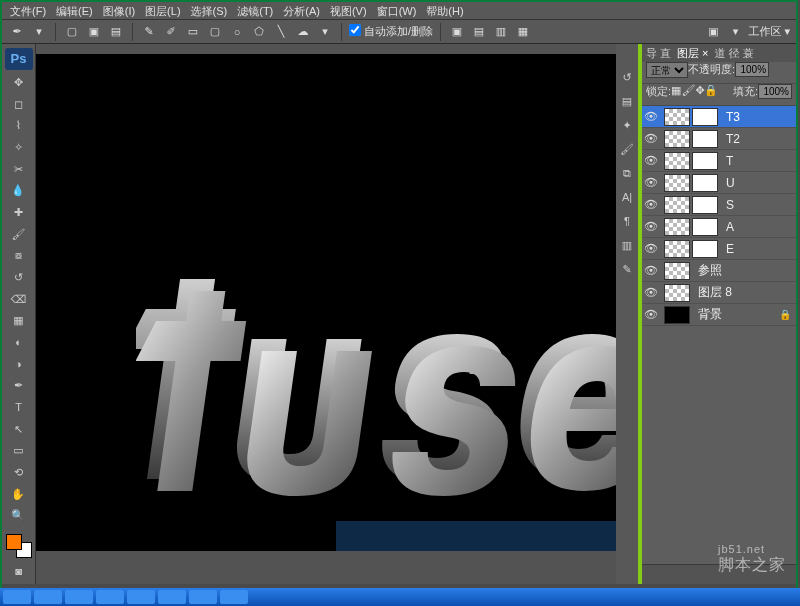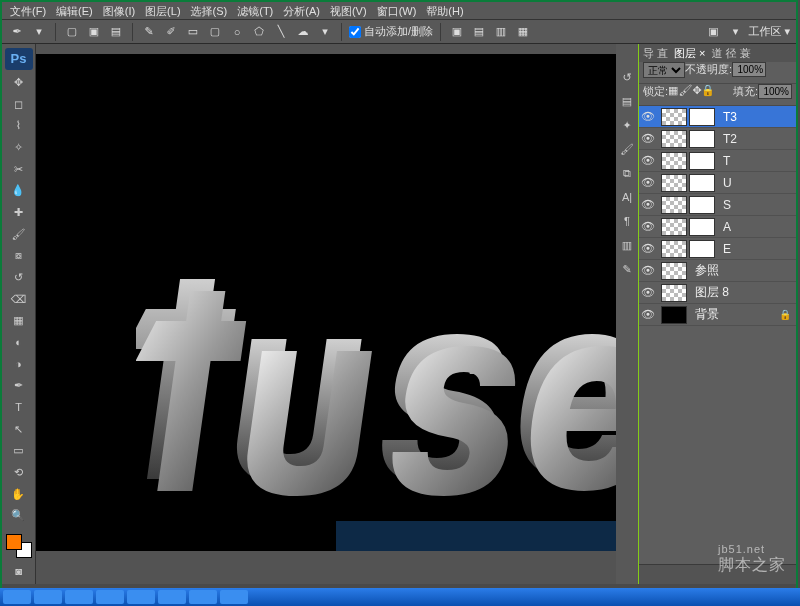--- a/index.html
+++ b/index.html
@@ -3,39 +3,39 @@
 <meta charset="utf-8">
 <style>
 *{margin:0;padding:0;box-sizing:border-box;font-family:"Microsoft YaHei",sans-serif;font-size:11px}
 body{width:800px;height:606px;background:#4a4a4a;position:relative;overflow:hidden}
 .frame{position:absolute;top:0;left:0;width:798px;height:604px;border:2px solid #0a7c3a;background:#4a4a4a}
 .menubar{height:18px;background:#585858;display:flex;align-items:flex-end;padding:0 4px;border-bottom:1px solid #333}
 .menubar span{color:#e0e0e0;margin-right:2px;padding:0 4px;cursor:pointer}
 .optbar{height:24px;background:#585858;display:flex;align-items:center;padding:0 6px;border-bottom:1px solid #2a2a2a;gap:4px}
 .optbar .ico{width:18px;height:18px;display:flex;align-items:center;justify-content:center;color:#ddd}
 .sep{width:1px;height:18px;background:#3a3a3a;margin:0 3px}
-.chk{display:flex;align-items:center;color:#e0e0e0;gap:3px}
+.chk{display:flex;align-items:flex-start;color:#e0e0e0;gap:3px}
 .chk input{width:12px;height:12px}
 .spacer{flex:1}
 .wk{color:#e0e0e0;display:flex;align-items:center;gap:4px}
 .body{display:flex;height:calc(100% - 42px - 18px)}
 .toolbox{width:34px;background:#585858;padding:4px 0;display:flex;flex-direction:column;align-items:center;gap:3px;border-right:1px solid #333}
 .toolbox .ps{width:28px;height:22px;background:#1a3d6b;color:#6ab0f3;font-weight:bold;text-align:center;line-height:22px;border-radius:3px;font-size:13px}
 .toolbox .tool{width:22px;height:20px;display:flex;align-items:center;justify-content:center;color:#ccc;cursor:pointer}
 .swatch{width:26px;height:26px;position:relative;margin-top:6px}
 .swatch .fg{width:16px;height:16px;background:#ff7a00;border:1px solid #000;position:absolute;top:0;left:0;z-index:2}
 .swatch .bg{width:16px;height:16px;background:#fff;border:1px solid #000;position:absolute;bottom:0;right:0}
 .canvas-area{flex:1;background:#535353;position:relative;overflow:hidden}
 .canvas{position:absolute;left:0;top:10px;width:100%;height:92%;background:#000}
 .tuse{position:absolute;left:100px;bottom:40px;width:520px;height:260px}
 .tuse svg{width:100%;height:100%}
 .right{width:180px;background:#585858;display:flex}
 .narrow{width:22px;background:#585858;display:flex;flex-direction:column;align-items:center;gap:6px;padding-top:24px}
 .narrow .ni{width:18px;height:18px;color:#ccc;display:flex;align-items:center;justify-content:center}
-.panels{flex:1;background:#c4b5fd;border-left:1px solid #84cc16;display:flex;flex-direction:column}
+.panels{flex:1;background:#c4b5fd;border-left:4px solid #84cc16;display:flex;flex-direction:column}
 .ptabs{height:18px;background:#535353;display:flex;align-items:center;padding:0 4px;gap:6px;color:#ccc}
 .ptabs .act{color:#fff}
 .prow{height:22px;background:#5e5e5e;display:flex;align-items:flex-start;padding:0 4px;color:#ddd;border-bottom:1px solid #4a4a4a}
 .prow select{background:#7a7a7a;color:#000;border:1px solid #3a3a3a;height:16px;font-size:10px}
 .prow input{width:34px;height:15px;background:#888;border:1px solid #3a3a3a;font-size:10px;text-align:right;padding-right:2px}
 .layers{flex:1;background:#5e5e5e;overflow:auto}
 .layer{height:22px;display:flex;align-items:center;border-bottom:1px solid #505050;gap:4px;padding-right:4px}
 .layer.sel{background:#3875d7}
 .eye{width:18px;text-align:center;color:#ddd;cursor:pointer}
 .thumb{width:26px;height:18px;background:repeating-conic-gradient(#bbb 0 25%,#fff 0 50%) 0 0/8px 8px;border:1px solid #333}

